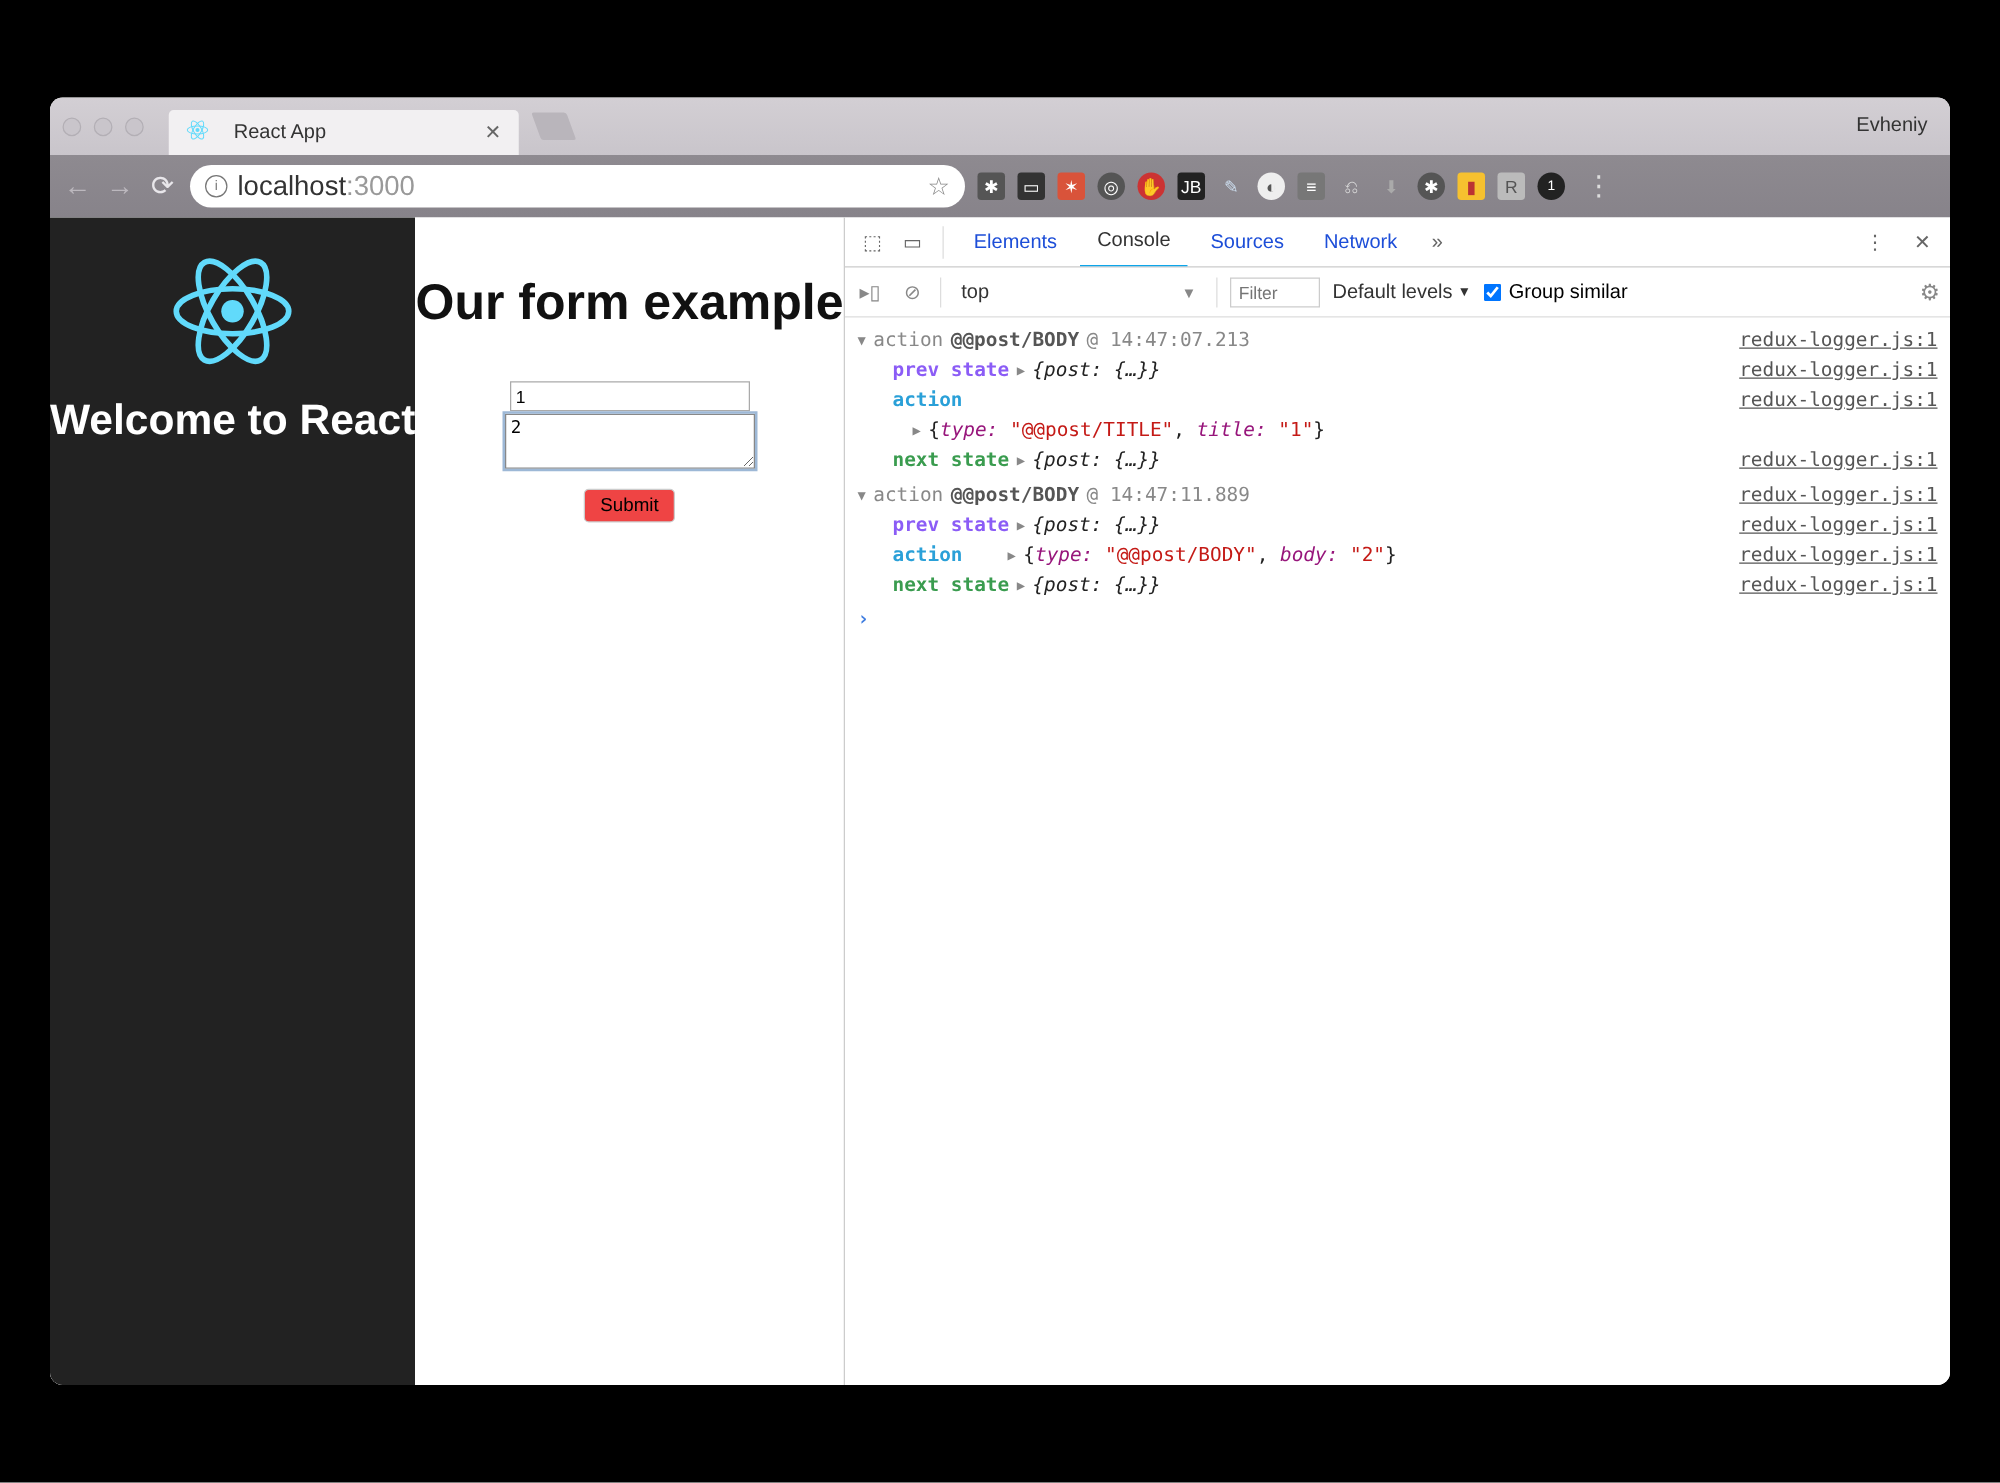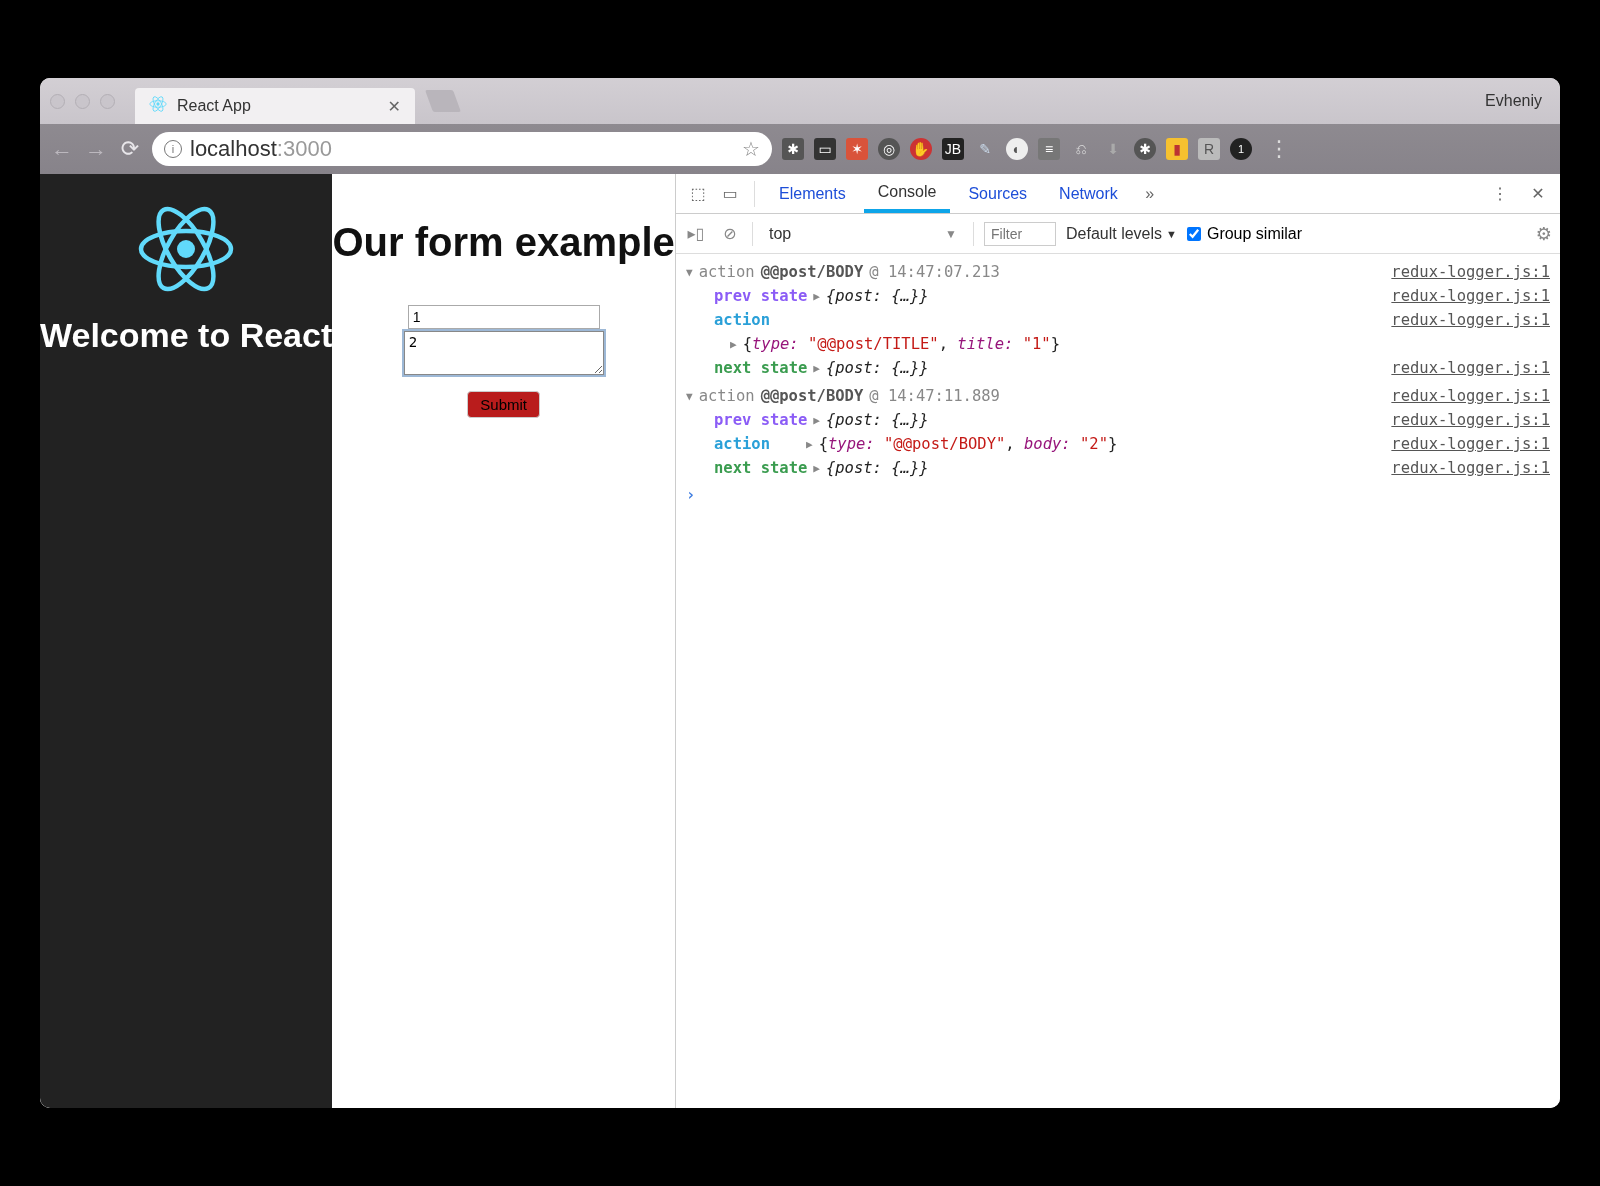--- a/index.html
+++ b/index.html
@@ -31,21 +31,21 @@
   display: flex;
   align-items: center;
   padding: 0 10px;
   gap: 8px;
 }
 .traffic-lights { display: flex; gap: 10px; margin-right: 12px; }
 .tl { width: 15px; height: 15px; border-radius: 50%; background: #c9c5cb; border: 1px solid #b3afb5; }
 .tab {
   display: flex;
   align-items: center;
-  gap: 10px;
+  gap: 20px;
   background: #f2f0f2;
   height: 36px;
   padding: 0 14px;
   border-radius: 4px 4px 0 0;
   min-width: 280px;
   position: relative;
   top: 5px;
 }
 .tab .favicon svg { width: 18px; height: 18px; }
 .tab .title { font-size: 16px; color: #333; flex: 1; }
@@ -131,21 +131,21 @@
   width: 200px; height: 44px;
   border: 1px solid #888;
   padding: 2px 4px;
   font-size: 14px;
   resize: both;
   outline: 2px solid #9db8d6;
 }
 .form button {
   margin-top: 14px;
   padding: 4px 12px;
-  background: #b91c1c;
+  background: #ef4444;
   border: 1px solid #ccc;
   border-radius: 4px;
   font-size: 15px;
 }
 
 
 .devtools {
   flex: 1;
   border-left: 1px solid #ccc;
   display: flex;
@@ -157,21 +157,21 @@
   height: 40px;
   display: flex;
   align-items: center;
   border-bottom: 1px solid #ccc;
   padding: 0 8px;
   gap: 4px;
 }
 .dt-tabs .dt-btn { width: 28px; height: 28px; display: flex; align-items: center; justify-content: center; color: #666; }
 .dt-tabs .sep { width: 1px; height: 26px; background: #ddd; margin: 0 6px; }
 .dt-tab { padding: 0 14px; height: 100%; display: flex; align-items: center; color: #1d4ed8; }
-.dt-tab.active { color: #333; border-bottom: 4px solid #0ea5e9; }
+.dt-tab.active { color: #333; border-bottom: 1px solid #0ea5e9; }
 .dt-tabs .right { margin-left: auto; display: flex; gap: 10px; align-items: center; }
 
 .dt-toolbar {
   height: 40px;
   display: flex;
   align-items: center;
   border-bottom: 1px solid #ddd;
   padding: 0 8px;
   gap: 10px;
 }

